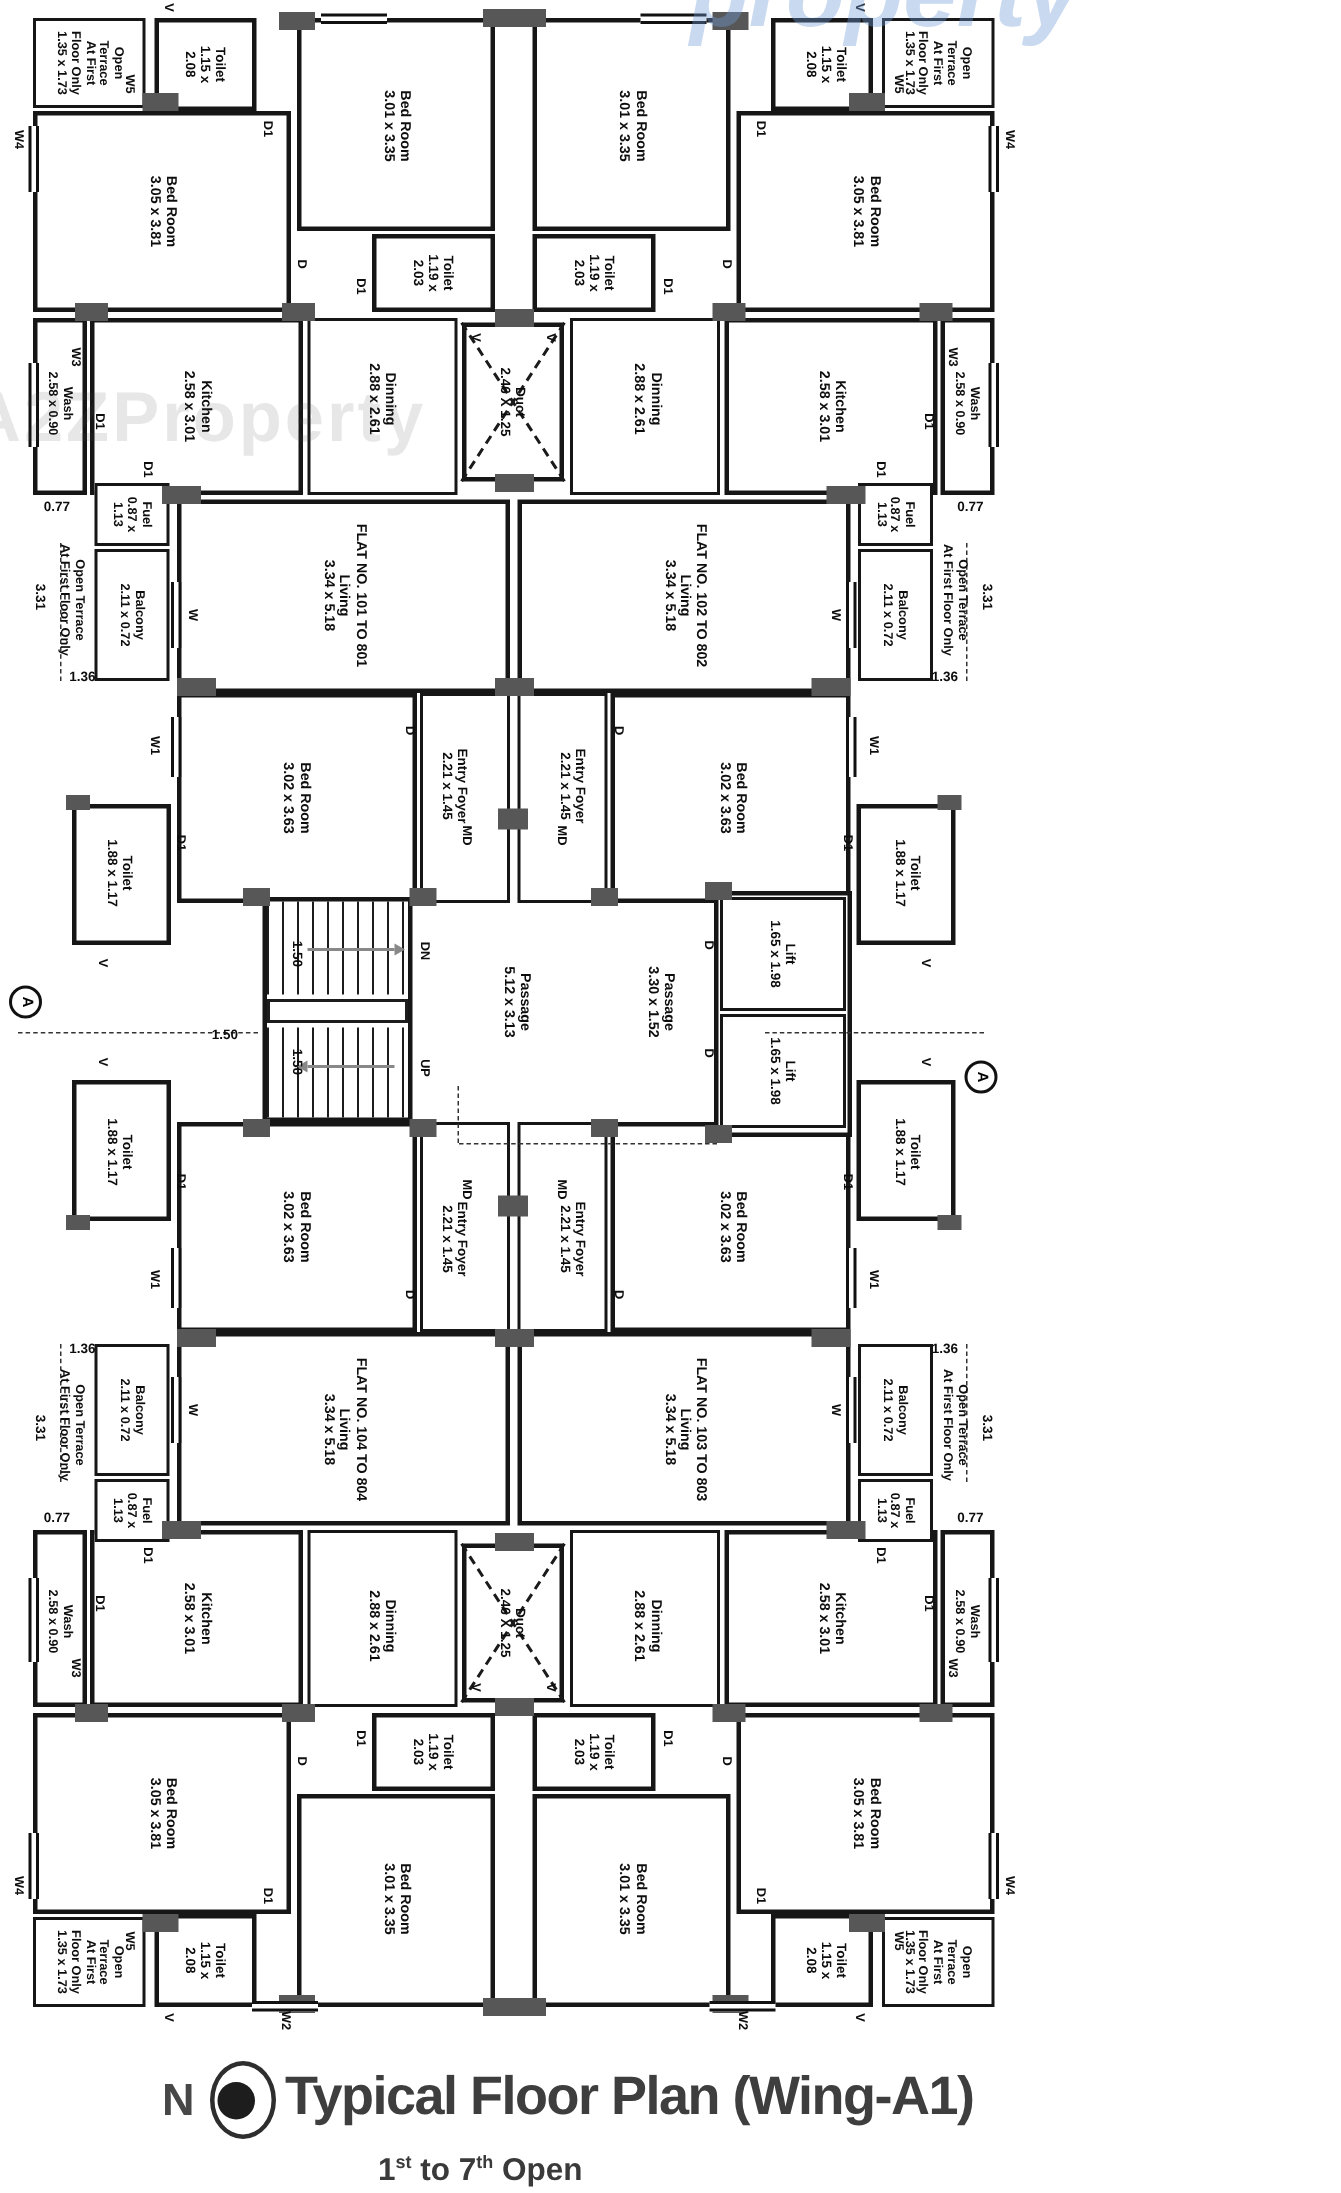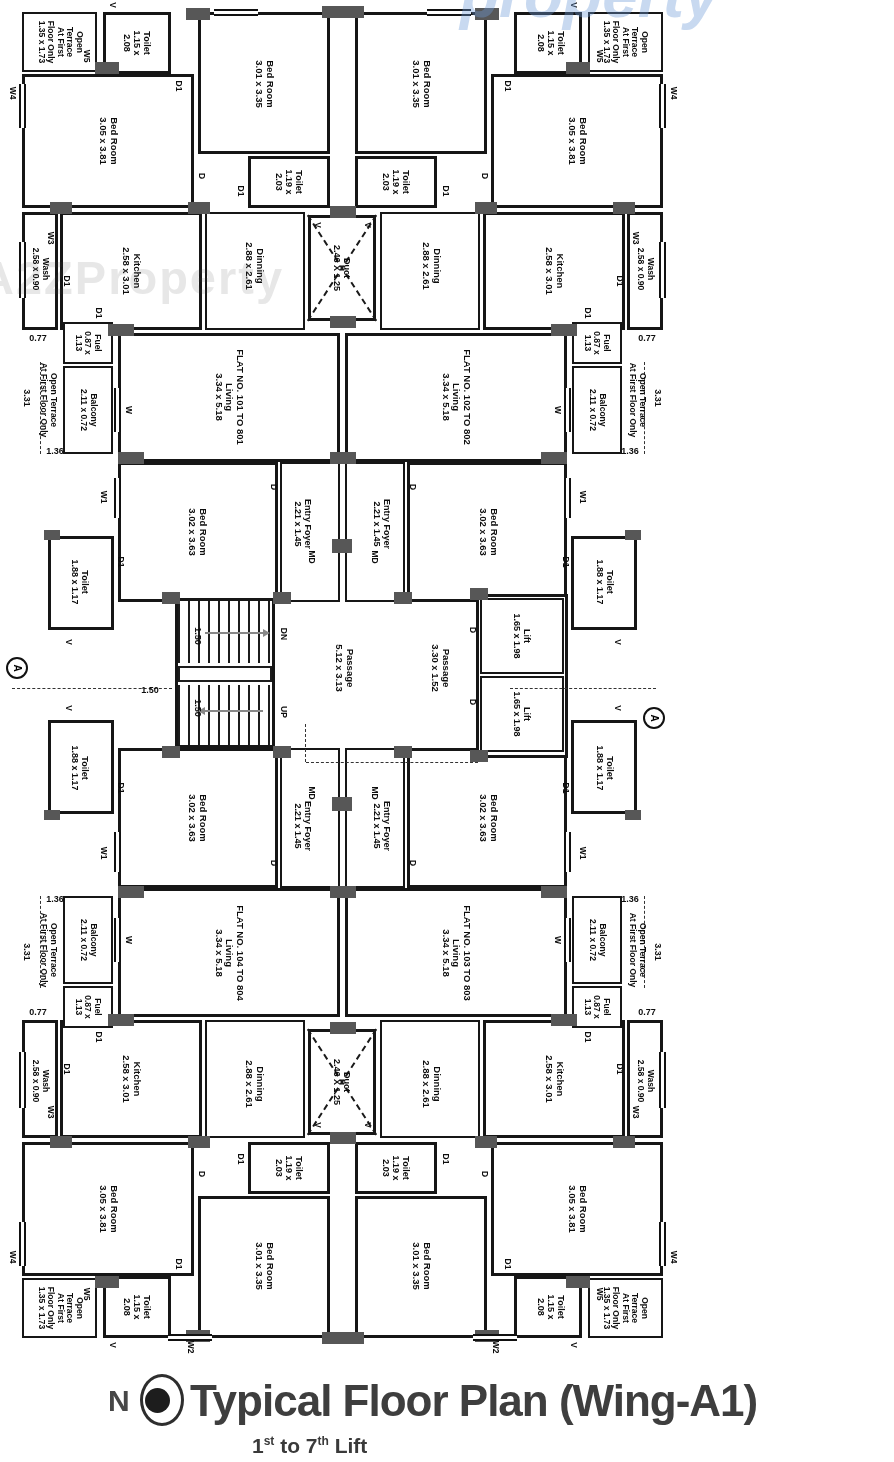--- a/index.html
+++ b/index.html
@@ -27,21 +27,21 @@
          font-weight:bold;font-size:10px;line-height:18px;text-align:center;background:#fff;
          transform:rotate(90deg);z-index:6;}
   .wm-gray{position:absolute;left:-20px;top:250px;font-size:47px;font-weight:bold;
            color:rgba(70,70,70,0.13);letter-spacing:2px;z-index:9;pointer-events:none;}
   .wm-blue{position:absolute;left:460px;top:-42px;font-size:64px;font-weight:bold;font-style:italic;
            color:rgba(110,155,215,0.38);z-index:9;pointer-events:none;}
   .title-n{position:absolute;left:108px;top:1384px;font-size:30px;font-weight:bold;color:#474747;}
   .compass{position:absolute;left:140px;top:1374px;width:44px;height:52px;border:3px solid #2e2e2e;
            border-radius:50%;box-sizing:border-box;background:#fff;}
   .compass-dot{position:absolute;left:145px;top:1388px;width:25px;height:25px;border-radius:50%;background:#1d1d1d;}
-  .title-main{position:absolute;left:190px;top:1376px;font-size:44px;font-weight:bold;color:#3e3e3e;
+  .title-main{position:absolute;left:190px;top:1376px;font-size:36px;font-weight:bold;color:#3e3e3e;
               letter-spacing:-1px;white-space:nowrap;}
   .title-sub{position:absolute;left:252px;top:1434px;font-size:21px;font-weight:bold;color:#3a3a3a;}
   .title-sub sup{font-size:12px;}
 </style>
 </head>
 <body>
 
 <div id="canvas">
 
   <div class="room thin" style="left:22px;top:12px;width:75px;height:60px"></div>
@@ -462,15 +462,15 @@
   <div class="acirc" style="left:6px;top:657px">A</div>
   <div class="acirc" style="left:643px;top:707px">A</div>
 
   <div class="wm-gray">A2ZProperty</div>
   <div class="wm-blue">property</div>
 
   <div class="title-n">N</div>
   <div class="compass"></div>
   <div class="compass-dot"></div>
   <div class="title-main">Typical Floor Plan (Wing-A1)</div>
-  <div class="title-sub"><span>1</span><sup>st</sup><span> to 7</span><sup>th</sup><span> Lift</span></div>
+  <div class="title-sub"><span>1</span><sup>st</sup><span> to 7</span><sup>th</sup><span> Open</span></div>
 
 </div>
 
 </body></html>

